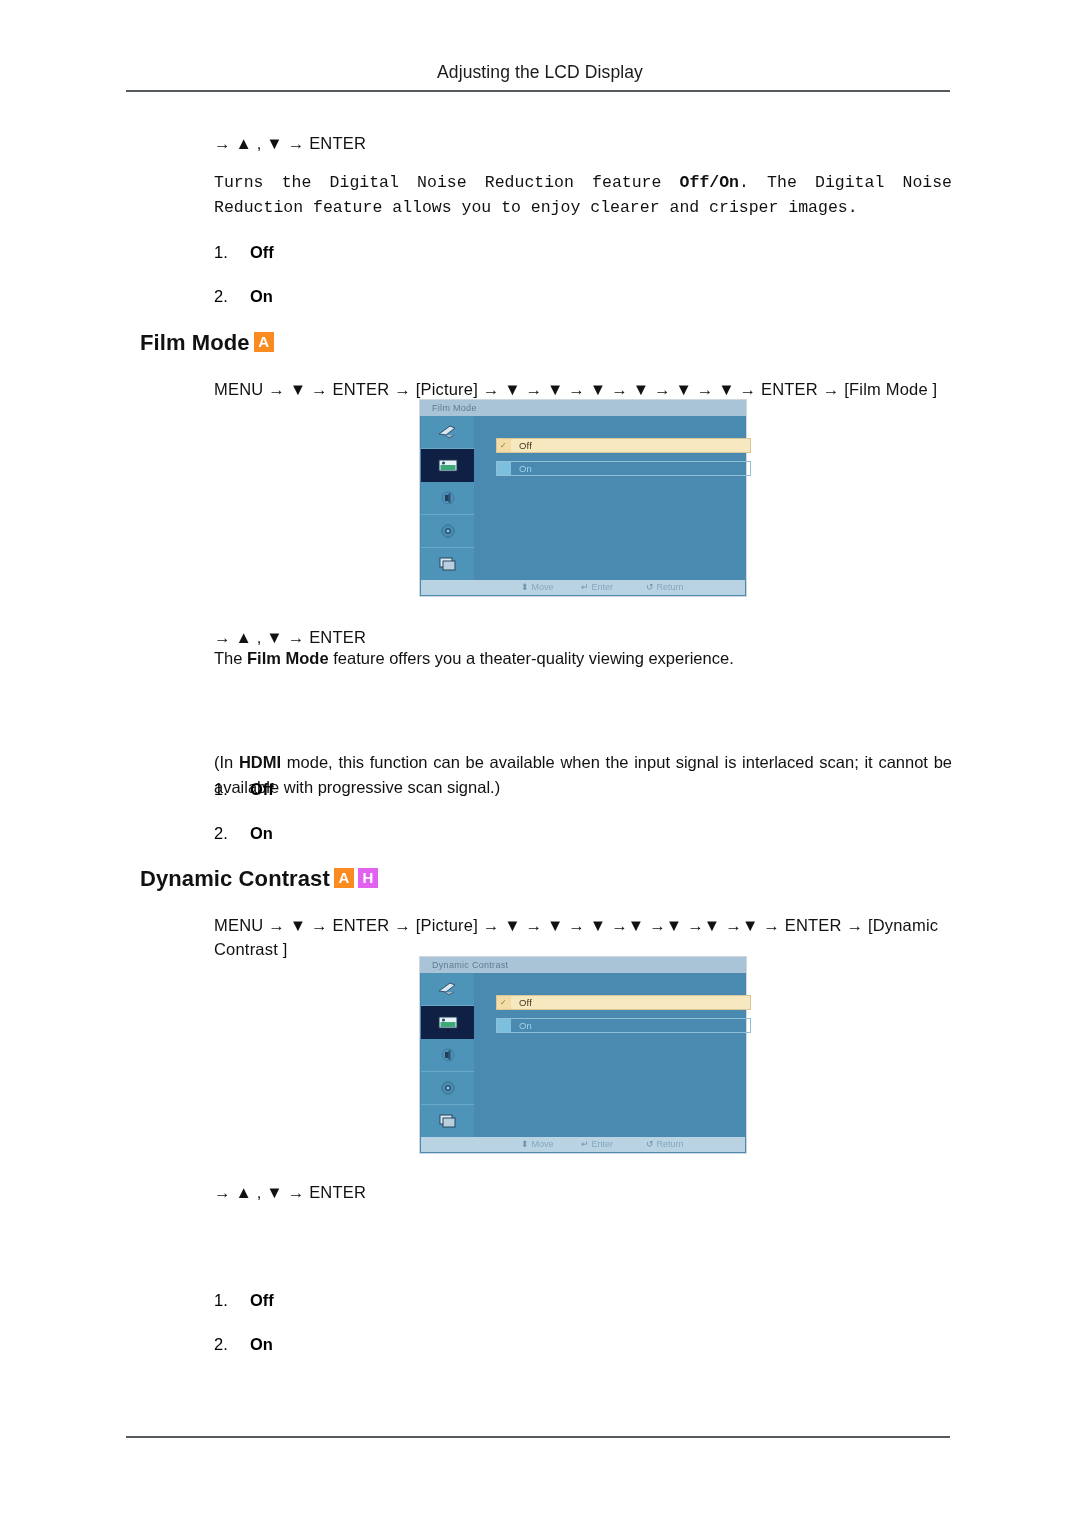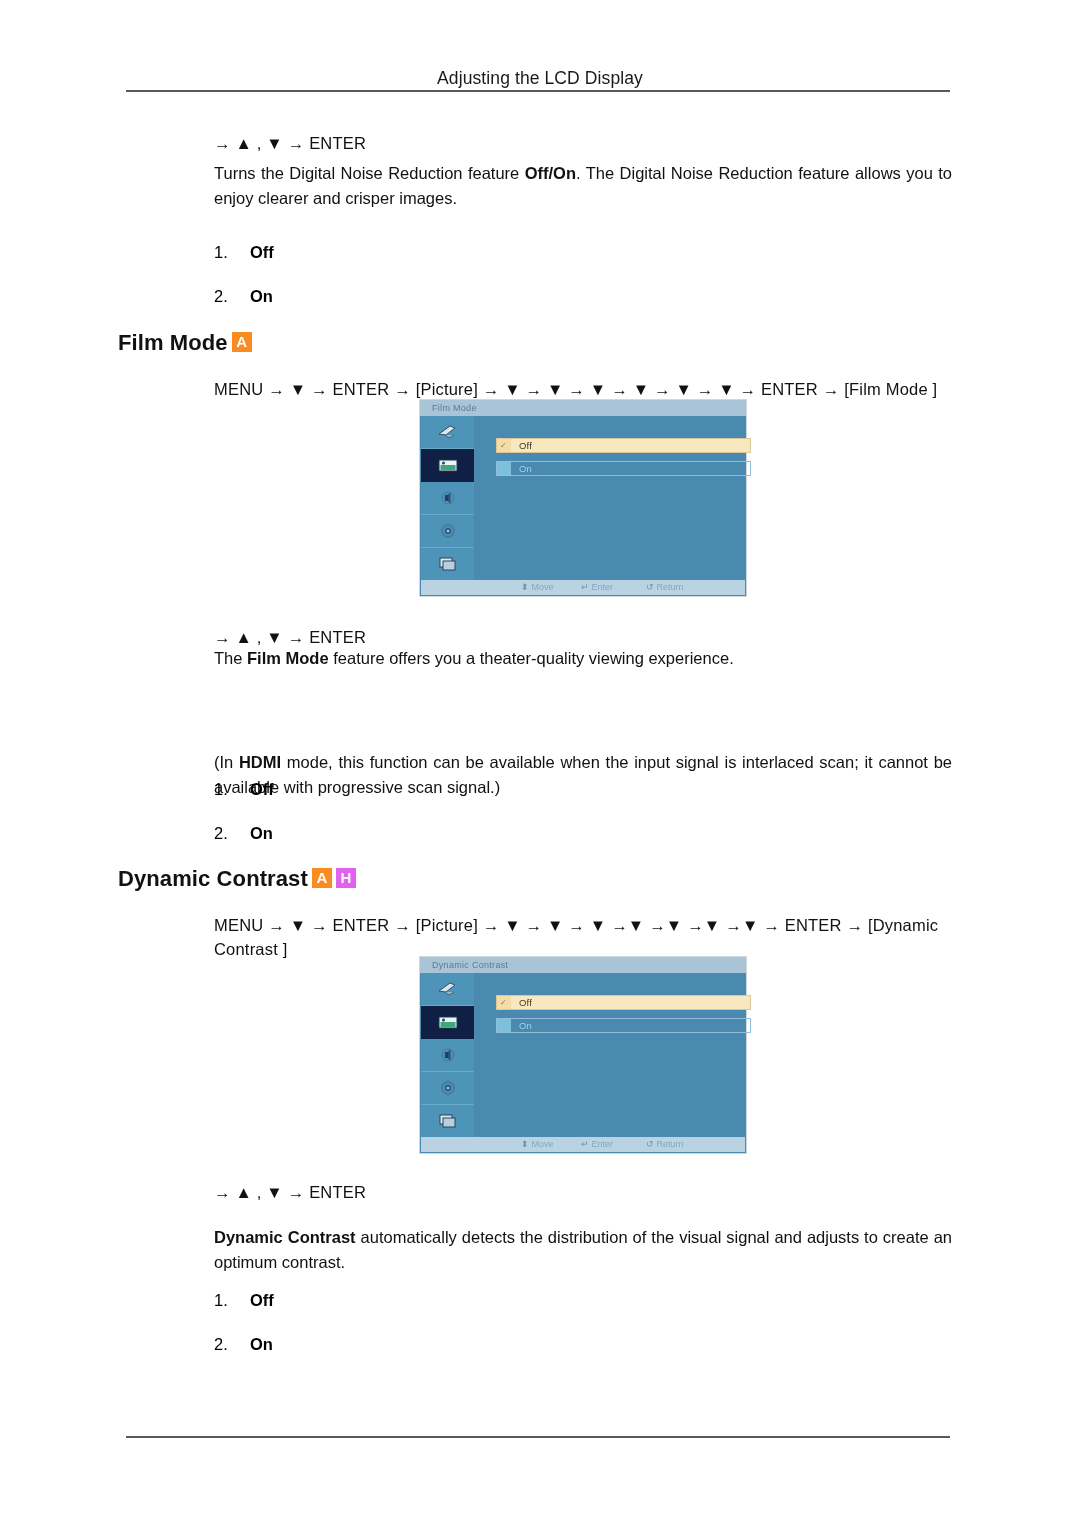--- a/index.html
+++ b/index.html
@@ -22,21 +22,20 @@
     background: #ffffff;
   }
 
   
   .page-header {
     position: absolute;
     left: 0;
     top: 62px;
     width: 1080px;
     text-align: center;
-    margin-top: 6px;
   }
   .page-header .title {
     font-size: 17.5px;
     letter-spacing: 0.1px;
     color: #1a1a1a;
   }
   .header-rule {
     position: absolute;
     left: 126px;
     top: 90px;
@@ -93,21 +92,21 @@
   }
   .numlist .li .txt {
     position: absolute;
     left: 36px;
     top: 0;
   }
 
   
   .section-heading {
     position: absolute;
-    left: 118px;
+    left: 140px;
     font-size: 22px;
     font-weight: bold;
     color: #111;
     white-space: nowrap;
     letter-spacing: 0.1px;
   }
   .badge {
     display: inline-block;
     width: 20px;
     height: 20px;
@@ -257,21 +256,21 @@
 
 <div class="page">
 
   <div class="page-header">
     <span class="title">Adjusting the LCD Display</span>
   </div>
   <div class="header-rule"></div>
 
   <div class="nav-line" style="top:131px;">→ ▲ , ▼ → ENTER</div>
 
-  <div class="para" style="top:161px;"><span>Turns the Digital Noise Reduction feature </span><b>Off/On</b><span>. The Digital Noise Reduction feature allows you to enjoy clearer and crisper images.</span></div>
+  <div class="para" style="top:170px;font-family:Liberation Mono, monospace;"><span>Turns the Digital Noise Reduction feature </span><b>Off/On</b><span>. The Digital Noise Reduction feature allows you to enjoy clearer and crisper images.</span></div>
 
   <div class="numlist" style="top:243px;">
     <div class="li">
       <span class="num">1.</span>
       <span class="txt">Off</span>
     </div>
     <div class="li">
       <span class="num">2.</span>
       <span class="txt">On</span>
     </div>
@@ -441,21 +440,20 @@
 
     <div class="osd-footer">
       <span class="fitem" style="left:100px;"><span class="fic">⬍</span><span>Move</span></span>
       <span class="fitem" style="left:160px;"><span class="fic">↵</span><span>Enter</span></span>
       <span class="fitem" style="left:225px;"><span class="fic">↺</span><span>Return</span></span>
     </div>
   </div>
 
   <div class="nav-line" style="top:1180px;">→ ▲ , ▼ → ENTER</div>
 
-  <div class="para" style="top:1225px;"><b>Dynamic Contrast</b><span> automatically detects the distribution of the visual signal and adjusts to create an optimum contrast.</span></div>
 
   <div class="numlist" style="top:1291px;">
     <div class="li">
       <span class="num">1.</span>
       <span class="txt">Off</span>
     </div>
     <div class="li">
       <span class="num">2.</span>
       <span class="txt">On</span>
     </div>

